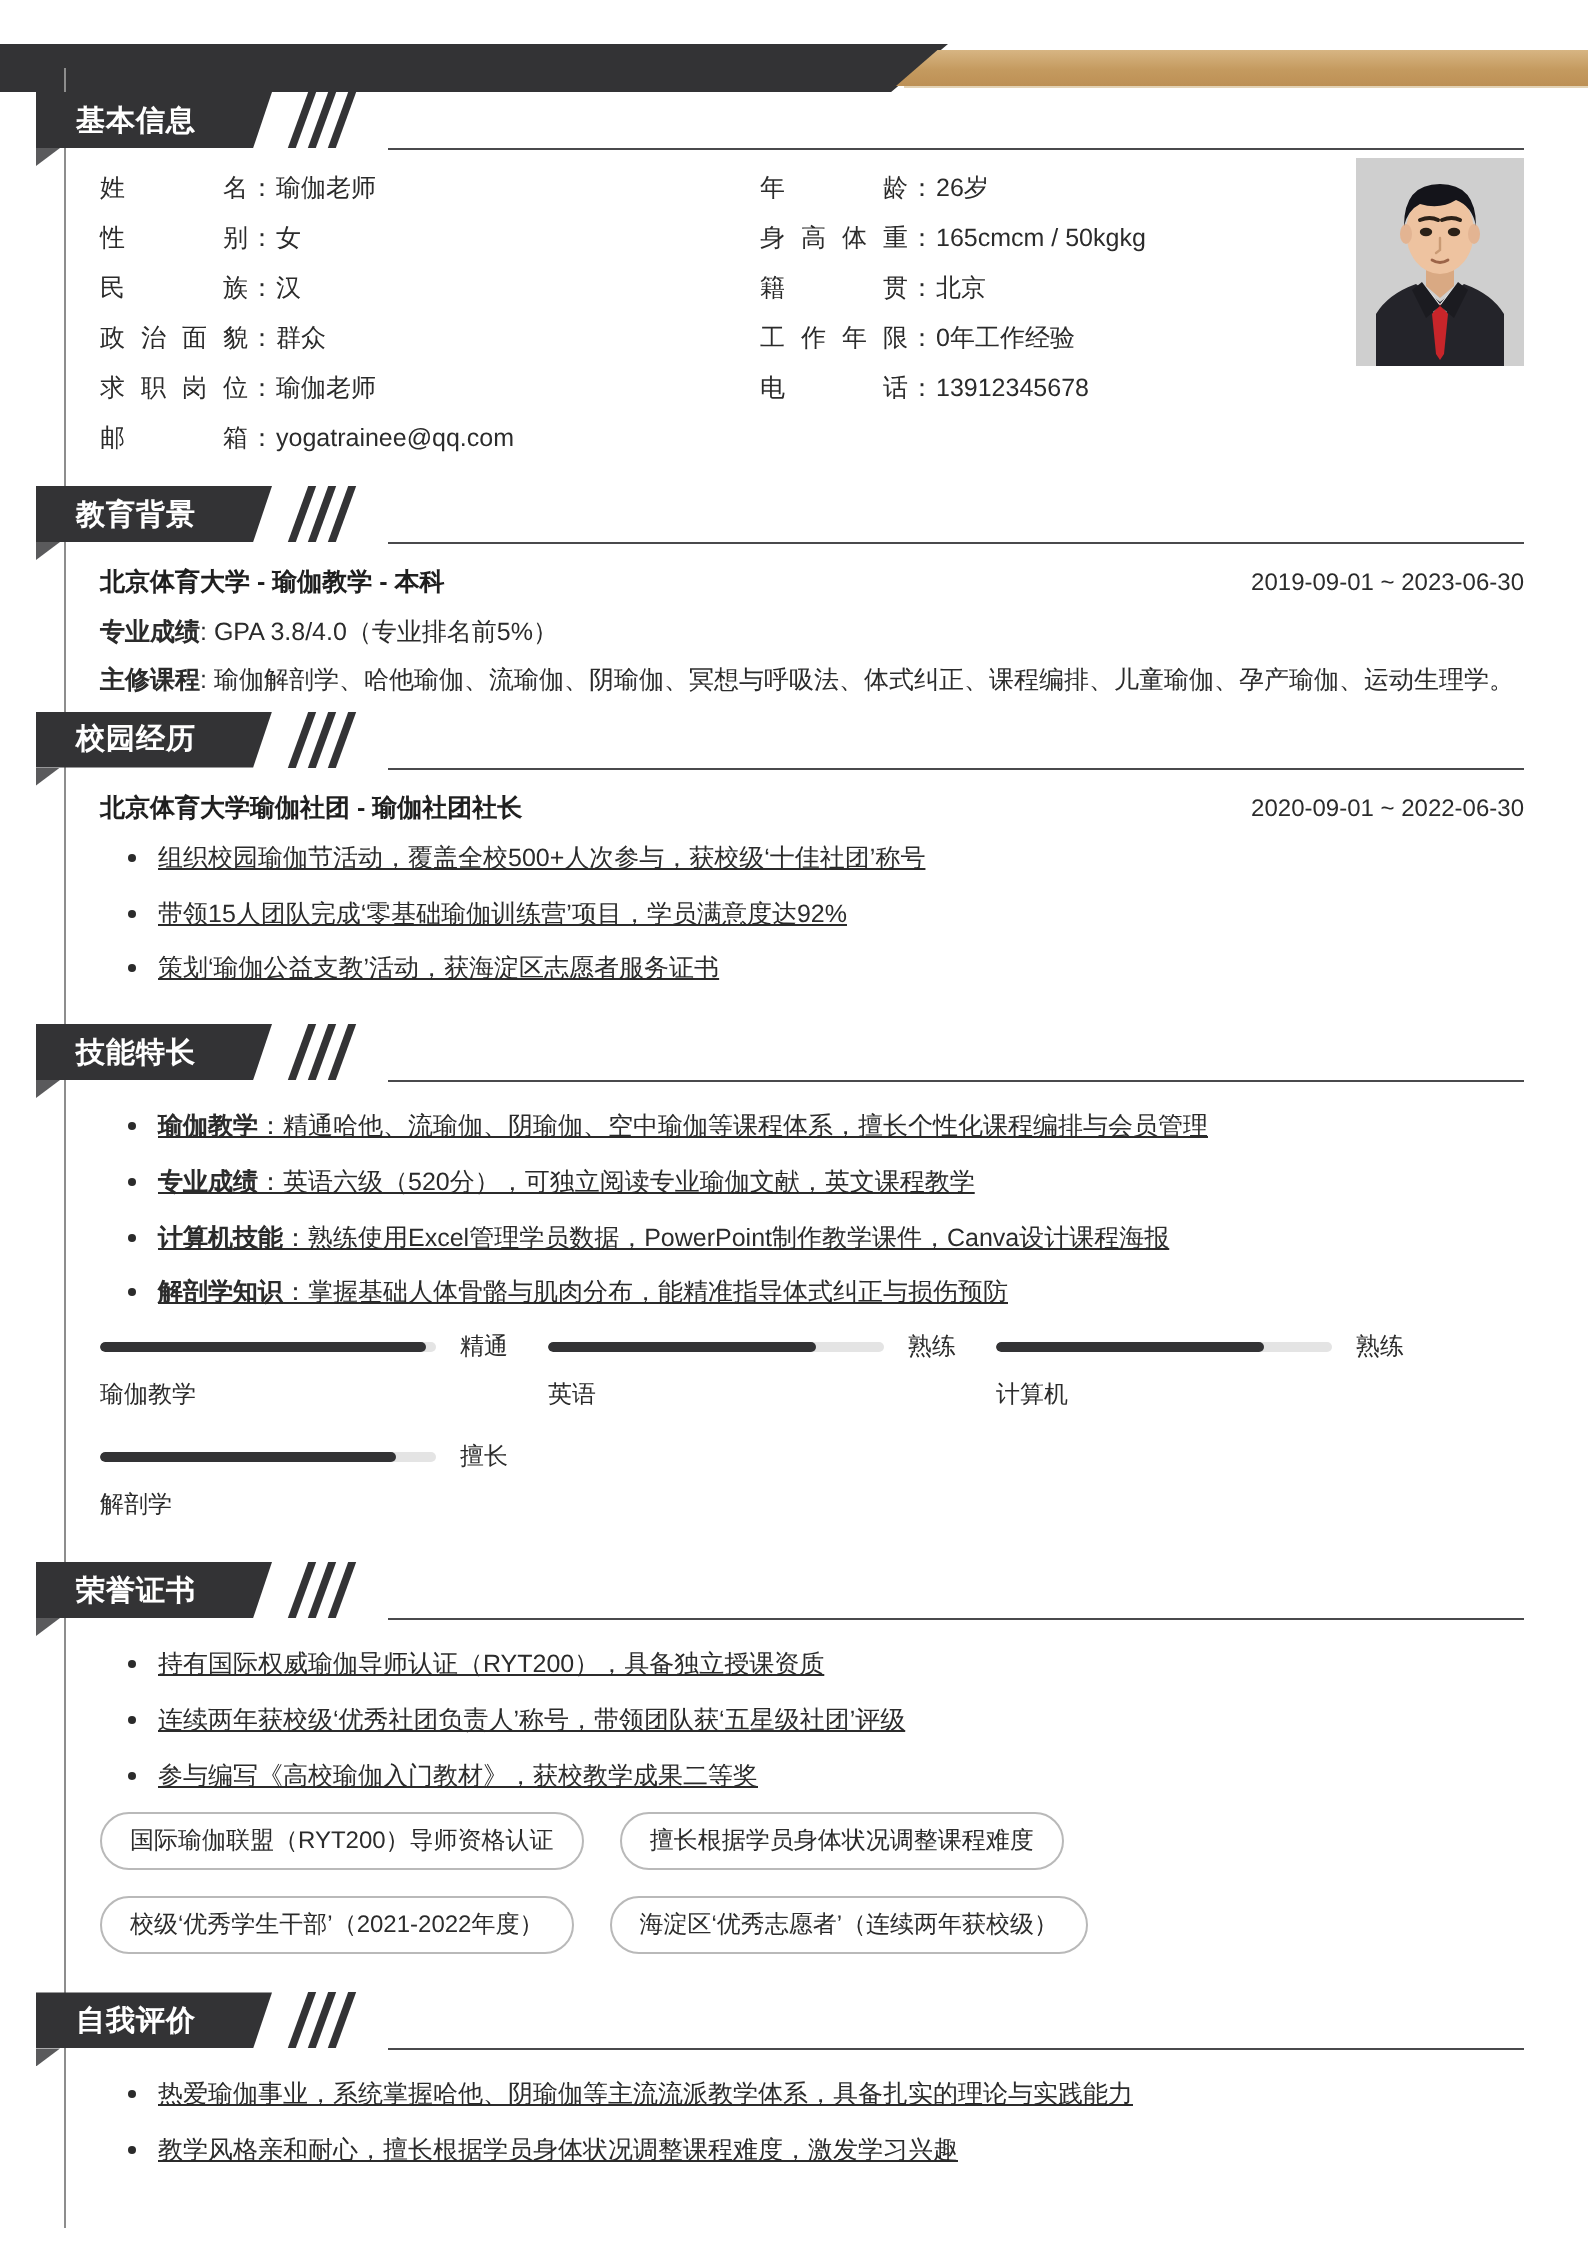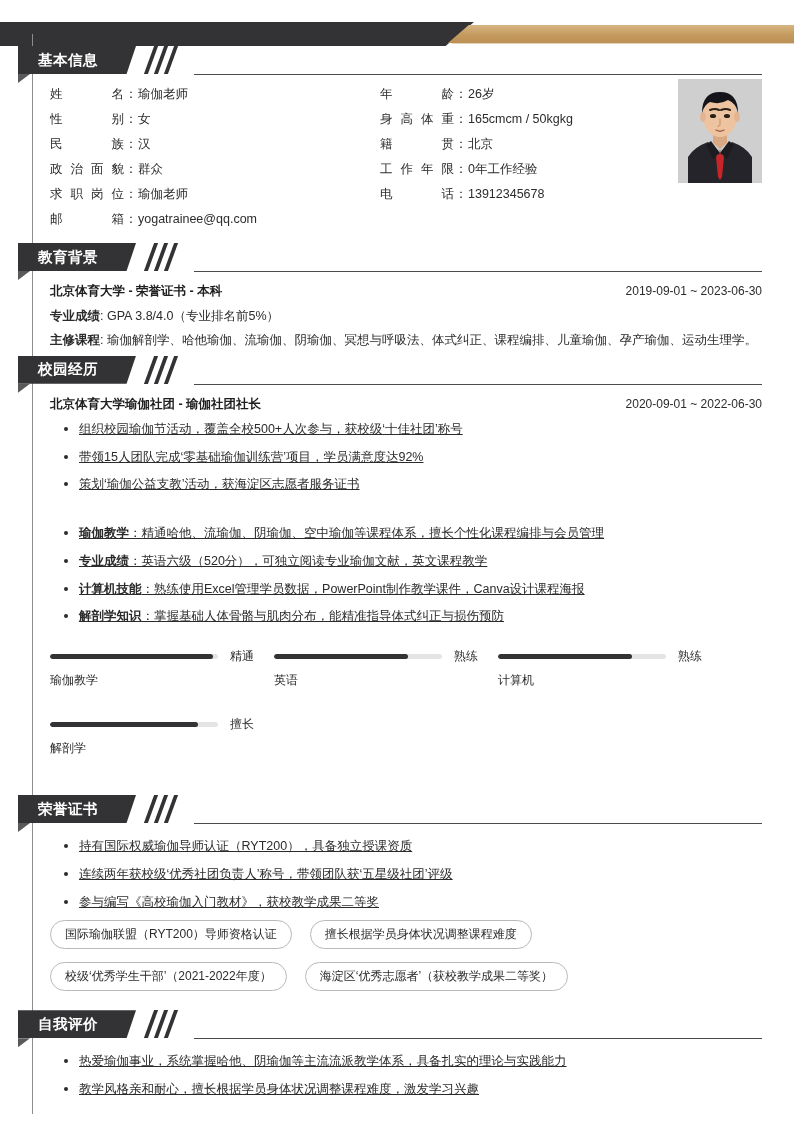--- a/index.html
+++ b/index.html
@@ -184,21 +184,20 @@
 
   
   .bars {
     display: flex;
     flex-wrap: wrap;
     margin-top: 6px;
   }
   .bar-item {
     width: 224px;
     margin-bottom: 14px;
-    margin-top: 13px;
   }
   .bar-line { display: flex; align-items: center; }
   .track {
     width: 168px; height: 5px;
     background: #e4e4e4;
     border-radius: 3px;
     overflow: hidden;
   }
   .fill { height: 5px; background: #333335; border-radius: 3px; }
   .bar-level {
@@ -403,21 +402,21 @@
       <div class="tab-fold"></div>
       <div class="slashes" style="left:125px">
         <i style="left:6px"></i>
           <i style="left:16px"></i>
           <i style="left:26px"></i>
       </div>
       <div class="hr" style="left:176px; right:32px"></div>
     </div>
     <div class="sec-body">
       <div class="entry-head">
-        <span class="entry-title">北京体育大学 - 荣誉证书 - 本科</span>
+        <span class="entry-title">北京体育大学 - 瑜伽教学 - 本科</span>
         <span class="entry-date">2019-09-01 ~ 2023-06-30</span>
       </div>
       <div class="ln">
         <b>专业成绩</b><span>: </span><span>GPA 3.8/4.0（专业排名前5%）</span>
       </div>
       <div class="ln">
         <b>主修课程</b><span>: </span><span>瑜伽解剖学、哈他瑜伽、流瑜伽、阴瑜伽、冥想与呼吸法、体式纠正、课程编排、儿童瑜伽、孕产瑜伽、运动生理学。</span>
       </div>
     </div>
   </div>
@@ -442,20 +441,32 @@
       </div>
       <ul class="bullets">
         <li>组织校园瑜伽节活动，覆盖全校500+人次参与，获校级‘十佳社团’称号</li>
         <li>带领15人团队完成‘零基础瑜伽训练营’项目，学员满意度达92%</li>
         <li>策划‘瑜伽公益支教’活动，获海淀区志愿者服务证书</li>
       </ul>
     </div>
   </div>
 
   <div class="section" style="margin-top:18px">
+    <div class="sec-head">
+      <div class="tab">
+        <span class="tab-text">技能特长</span>
+      </div>
+      <div class="tab-fold"></div>
+      <div class="slashes" style="left:125px">
+        <i style="left:6px"></i>
+          <i style="left:16px"></i>
+          <i style="left:26px"></i>
+      </div>
+      <div class="hr" style="left:176px; right:32px"></div>
+    </div>
     <div class="sec-body">
       <ul class="bullets">
         <li>
           <b>瑜伽教学</b><span>：精通哈他、流瑜伽、阴瑜伽、空中瑜伽等课程体系，擅长个性化课程编排与会员管理</span>
         </li>
         <li>
           <b>专业成绩</b><span>：英语六级（520分），可独立阅读专业瑜伽文献，英文课程教学</span>
         </li>
         <li>
           <b>计算机技能</b><span>：熟练使用Excel管理学员数据，PowerPoint制作教学课件，Canva设计课程海报</span>
@@ -502,21 +513,21 @@
               <div class="fill" style="width:88%"></div>
             </div>
             <span class="bar-level">擅长</span>
           </div>
           <div class="bar-name">解剖学</div>
         </div>
       </div>
     </div>
   </div>
 
-  <div class="section" style="margin-top:24px">
+  <div class="section" style="margin-top:6px">
     <div class="sec-head">
       <div class="tab">
         <span class="tab-text">荣誉证书</span>
       </div>
       <div class="tab-fold"></div>
       <div class="slashes" style="left:125px">
         <i style="left:6px"></i>
           <i style="left:16px"></i>
           <i style="left:26px"></i>
       </div>
@@ -525,21 +536,21 @@
     <div class="sec-body">
       <ul class="bullets">
         <li>持有国际权威瑜伽导师认证（RYT200），具备独立授课资质</li>
         <li>连续两年获校级‘优秀社团负责人’称号，带领团队获‘五星级社团’评级</li>
         <li>参与编写《高校瑜伽入门教材》，获校教学成果二等奖</li>
       </ul>
       <div class="tags">
         <span class="tag">国际瑜伽联盟（RYT200）导师资格认证</span>
         <span class="tag">擅长根据学员身体状况调整课程难度</span>
         <span class="tag">校级‘优秀学生干部’（2021-2022年度）</span>
-        <span class="tag">海淀区‘优秀志愿者’（获校教学成果二等奖）</span>
+        <span class="tag">海淀区‘优秀志愿者’（连续两年获校级）</span>
       </div>
     </div>
   </div>
 
   <div class="section" style="margin-top:6px">
     <div class="sec-head">
       <div class="tab">
         <span class="tab-text">自我评价</span>
       </div>
       <div class="tab-fold"></div>

